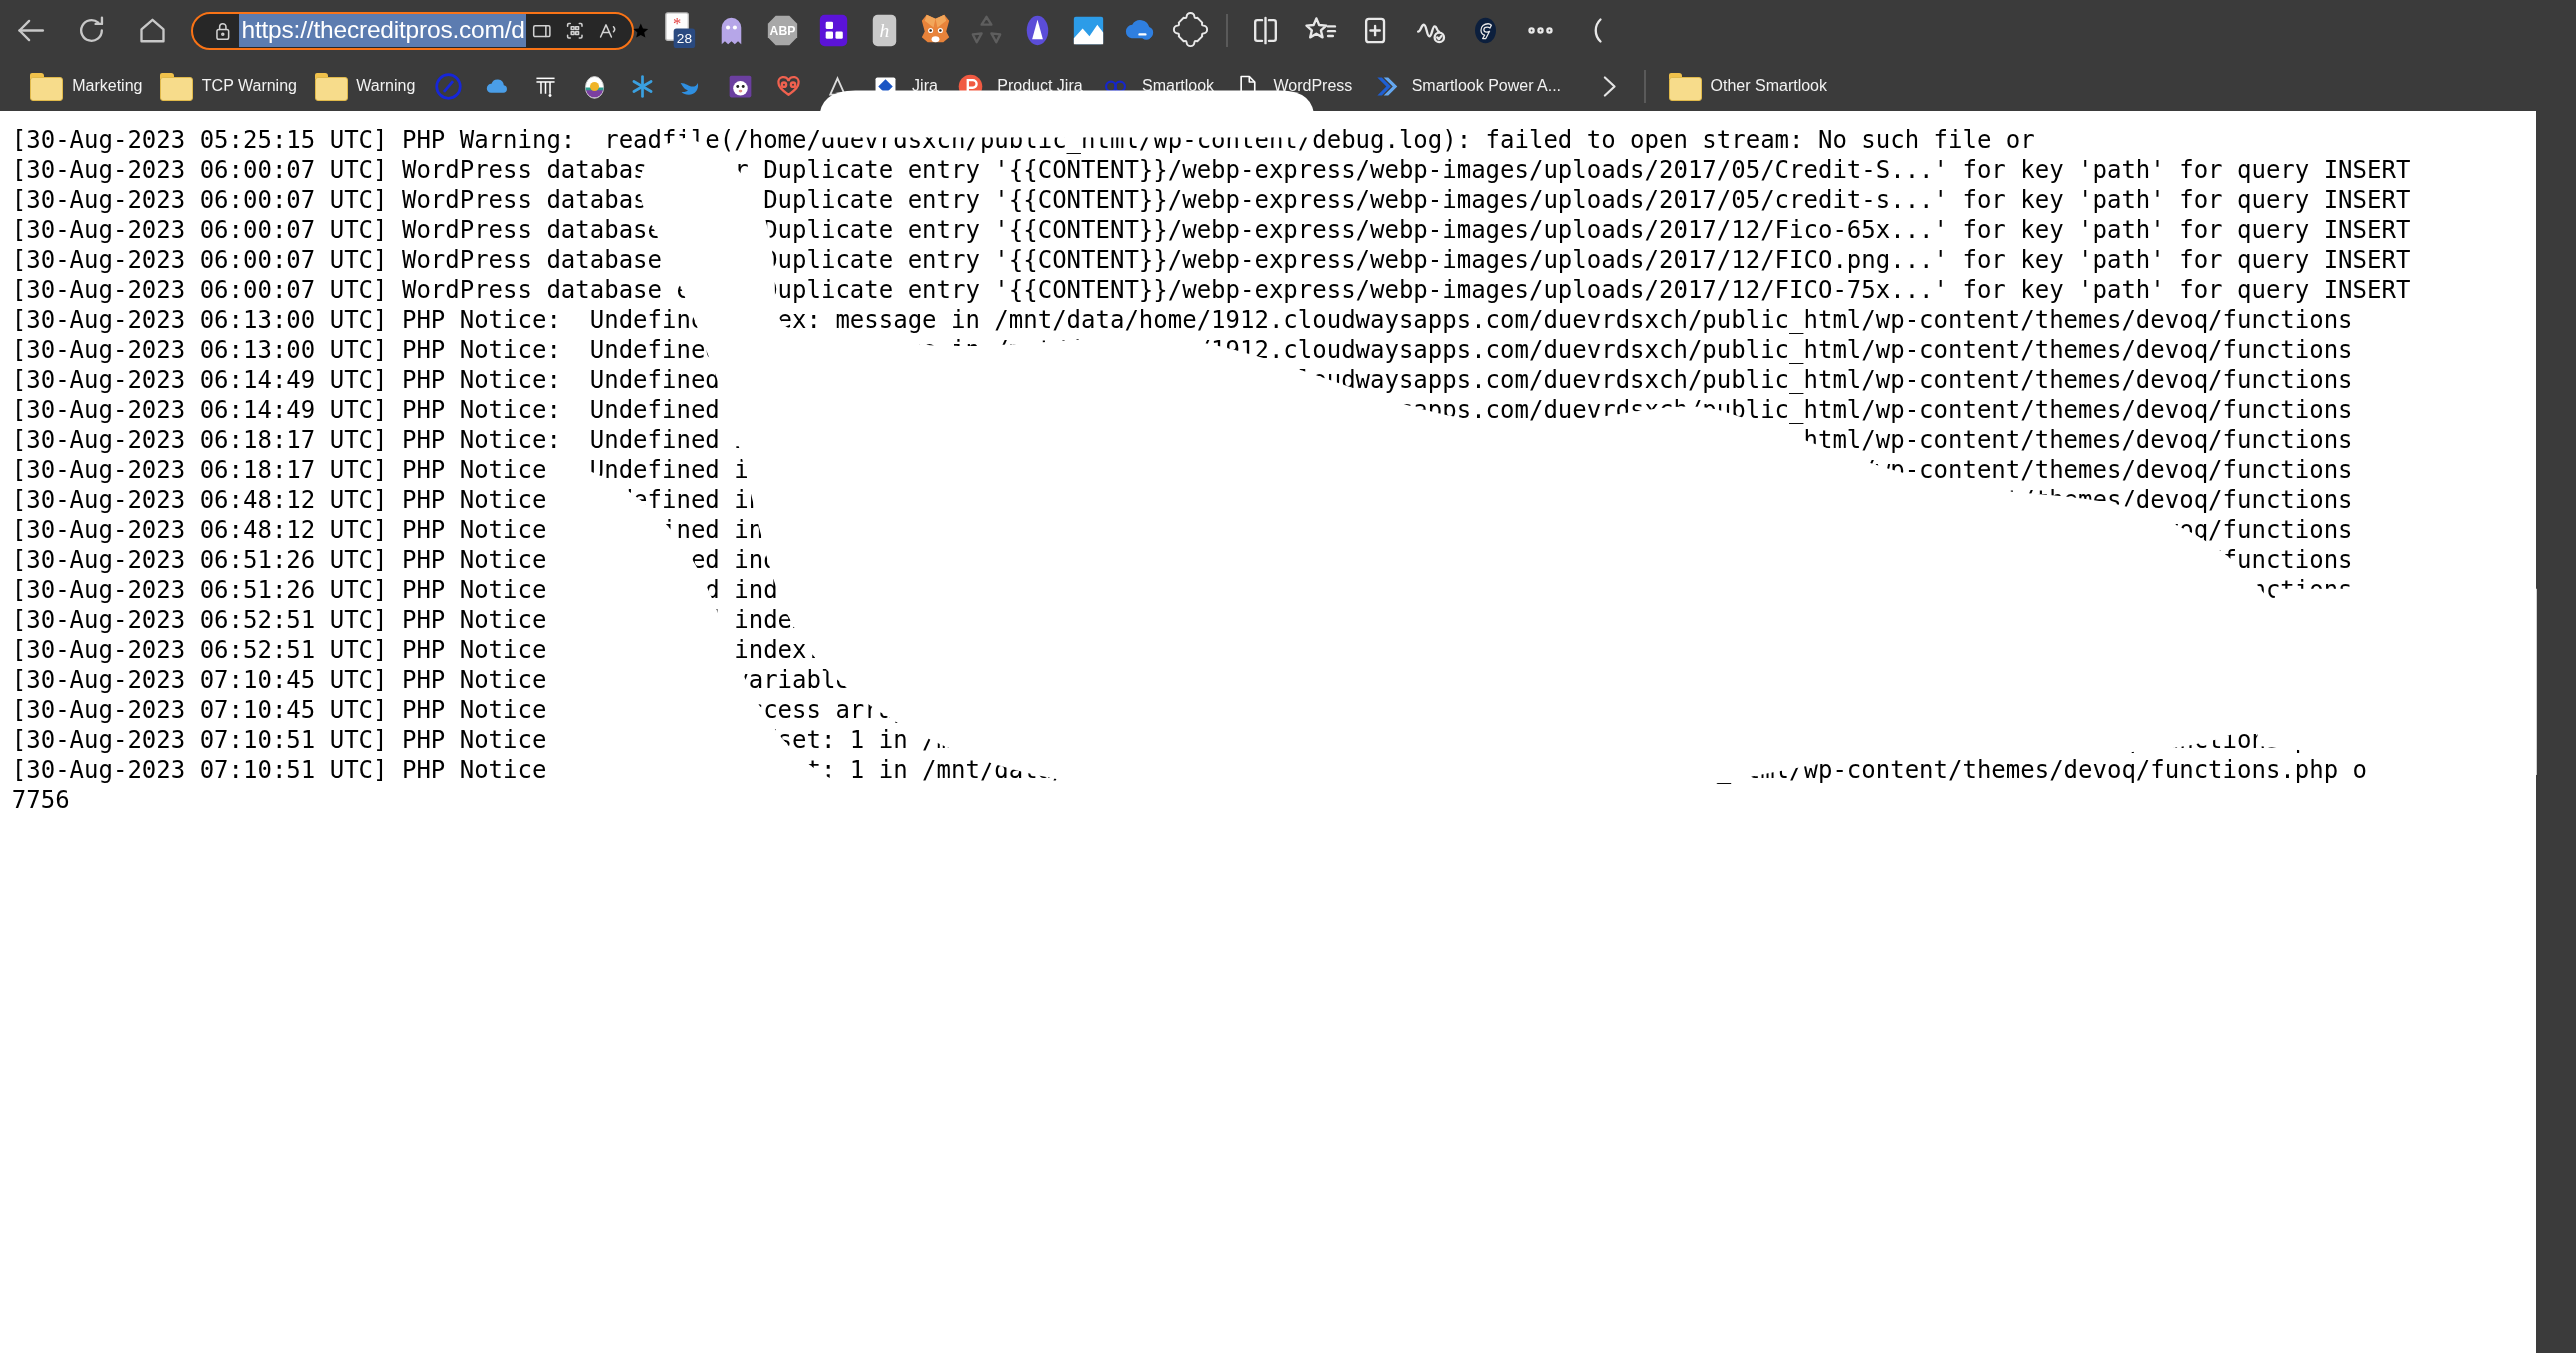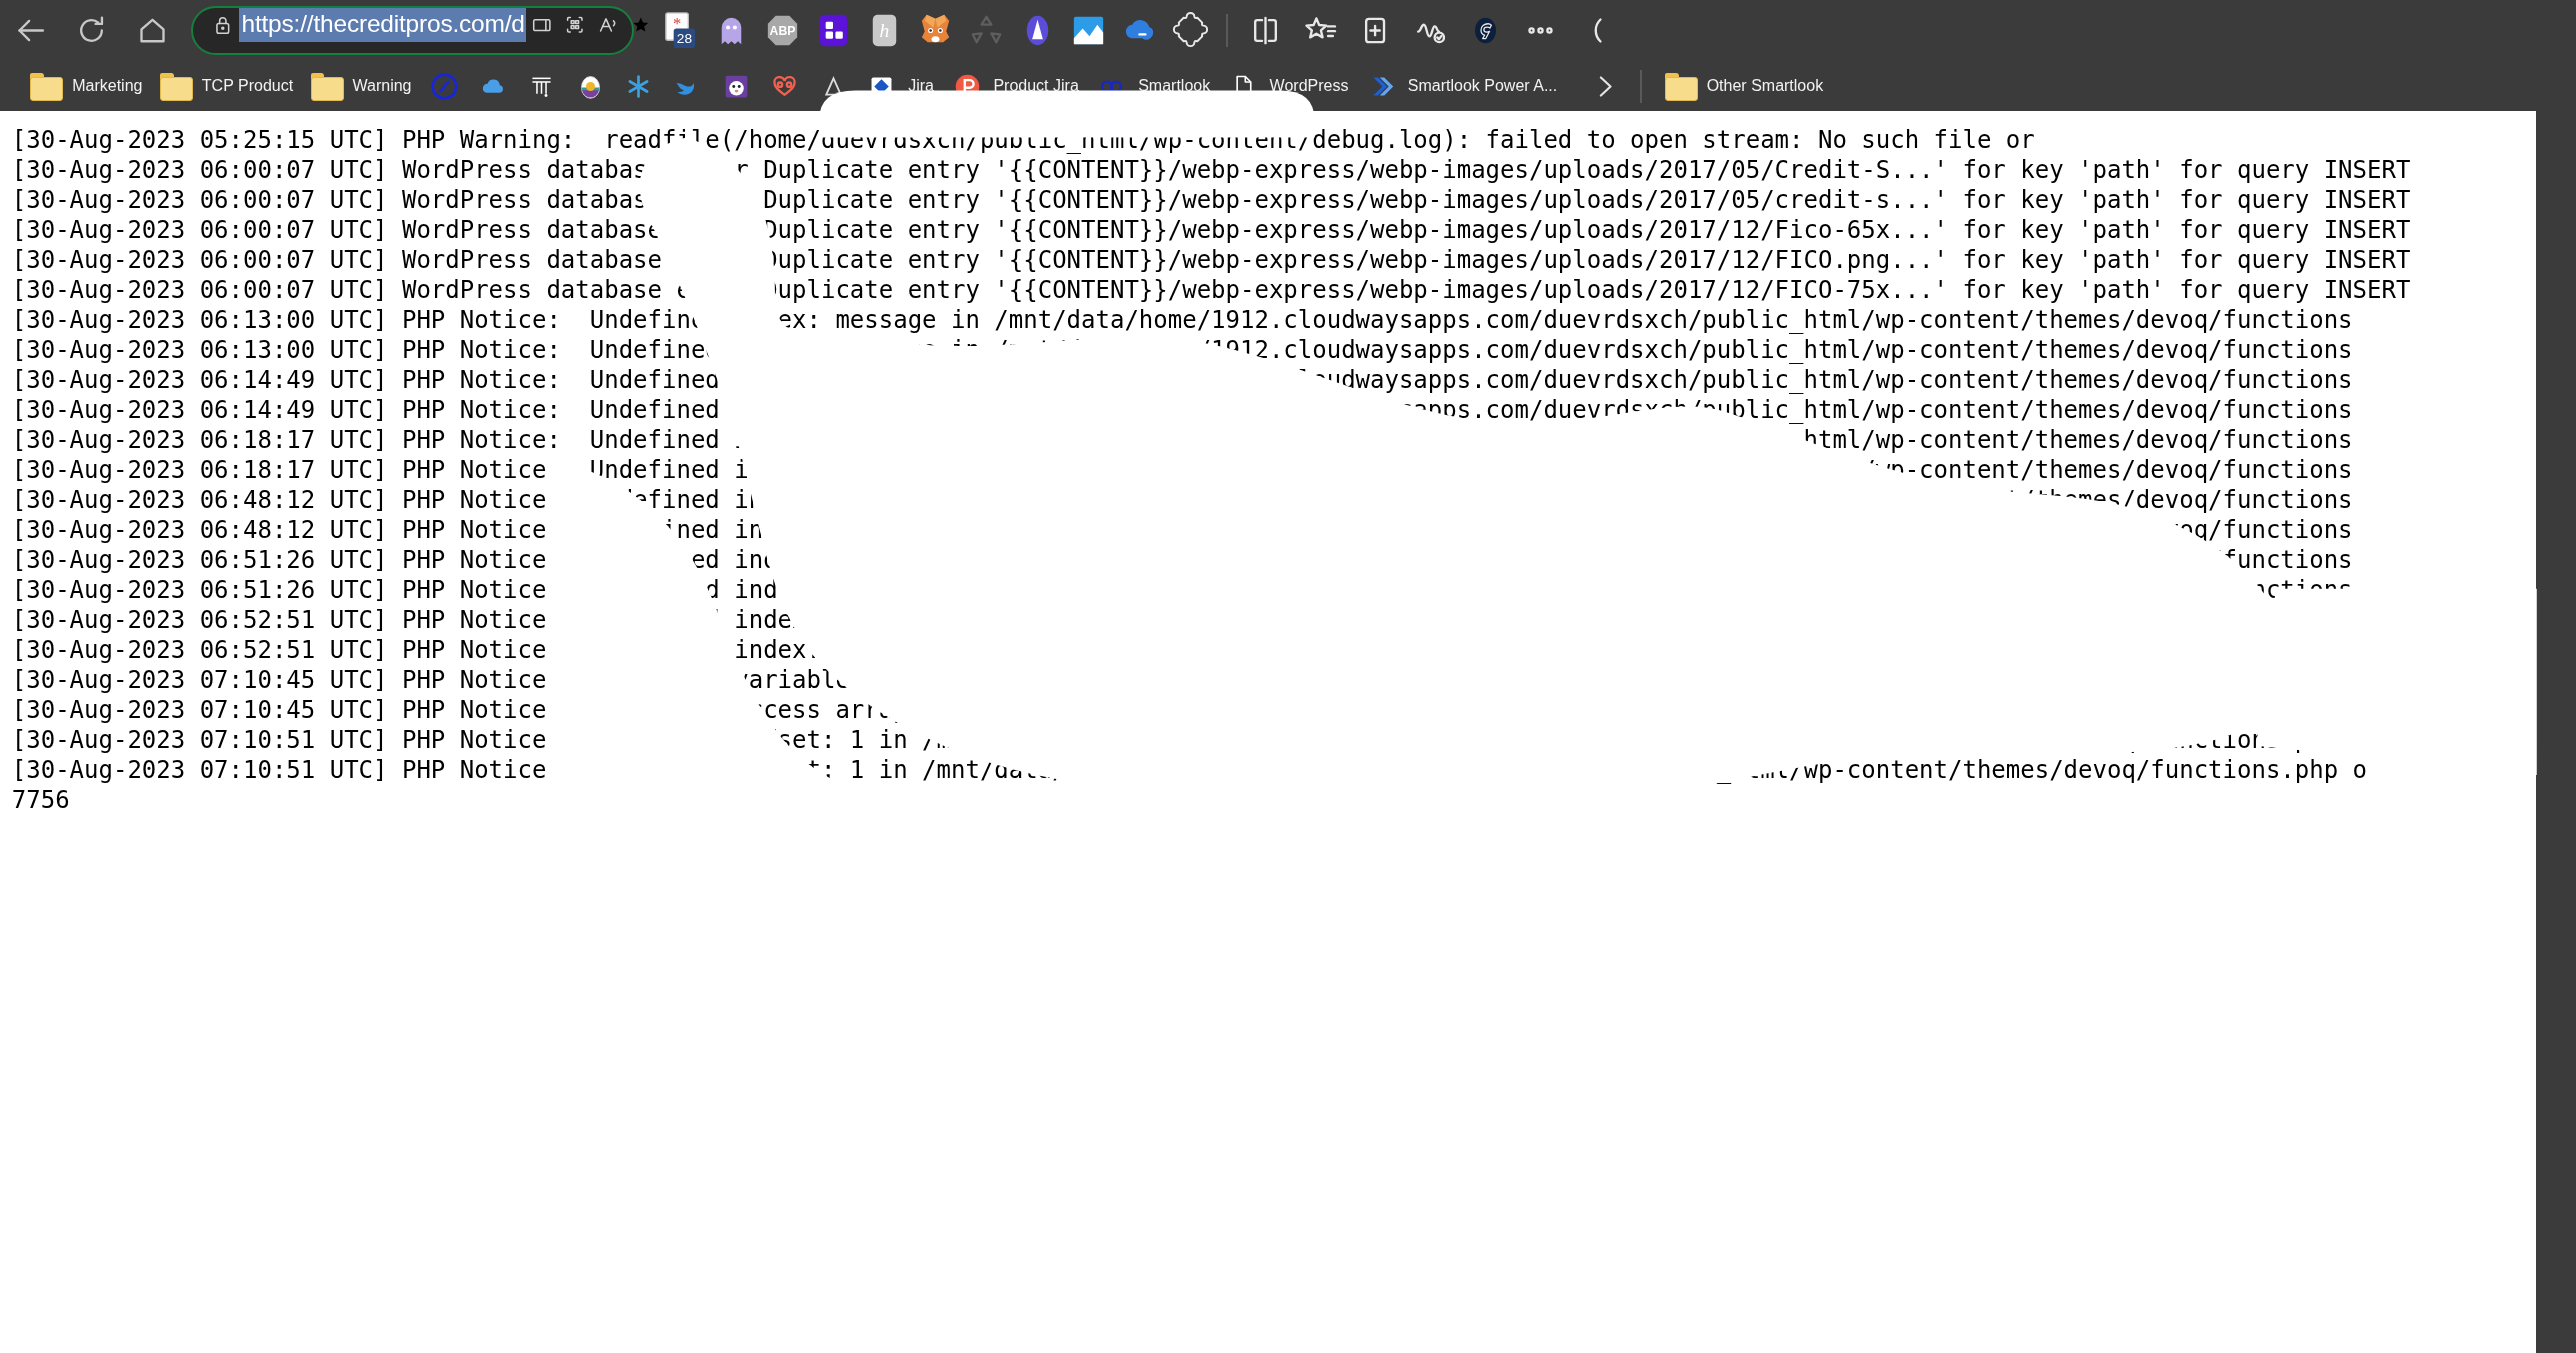--- a/index.html
+++ b/index.html
@@ -34,25 +34,25 @@
   .nav-btn svg path, .nav-btn svg line, .nav-btn svg polyline,
   .nav-btn svg circle, .nav-btn svg rect, .nav-btn svg polygon {
     stroke: #c8c8c8; stroke-width: 1.7; fill: none;
     stroke-linecap: round; stroke-linejoin: round;
   }
 
   
   #address-bar {
     flex: 0 0 auto;
     margin-left: 7.8px;
-    width: 443px; height: 49px;
+    width: 443px; height: 38px;
     background: #272727;
-    border: 2px solid #15803d;
+    border: 2px solid #f97316;
     border-radius: 25.5px;
-    display: flex; align-items: flex-start;
+    display: flex; align-items: center;
     padding: 0 13.7px;
     position: relative;
   }
   #address-bar .icon-slot {
     width: 33px; height: 33px;
     display: flex; align-items: center; justify-content: center;
     flex: 0 0 auto;
   }
   #address-bar .icon-slot svg { width: 21.6px; height: 23.5px; }
   #address-bar .icon-slot svg path, #address-bar .icon-slot svg rect,
@@ -399,21 +399,21 @@
       <span class="bm-ico">
           <span class="folder-ico"></span>
         </span>
       <span class="bm-label">Marketing</span>
     </div>
 
     <div class="bm-item">
       <span class="bm-ico">
           <span class="folder-ico"></span>
         </span>
-      <span class="bm-label">TCP Product</span>
+      <span class="bm-label">TCP Warning</span>
     </div>
 
     <div class="bm-item">
       <span class="bm-ico">
           <span class="folder-ico"></span>
         </span>
       <span class="bm-label">Warning</span>
     </div>
 
     <div class="bm-item">

